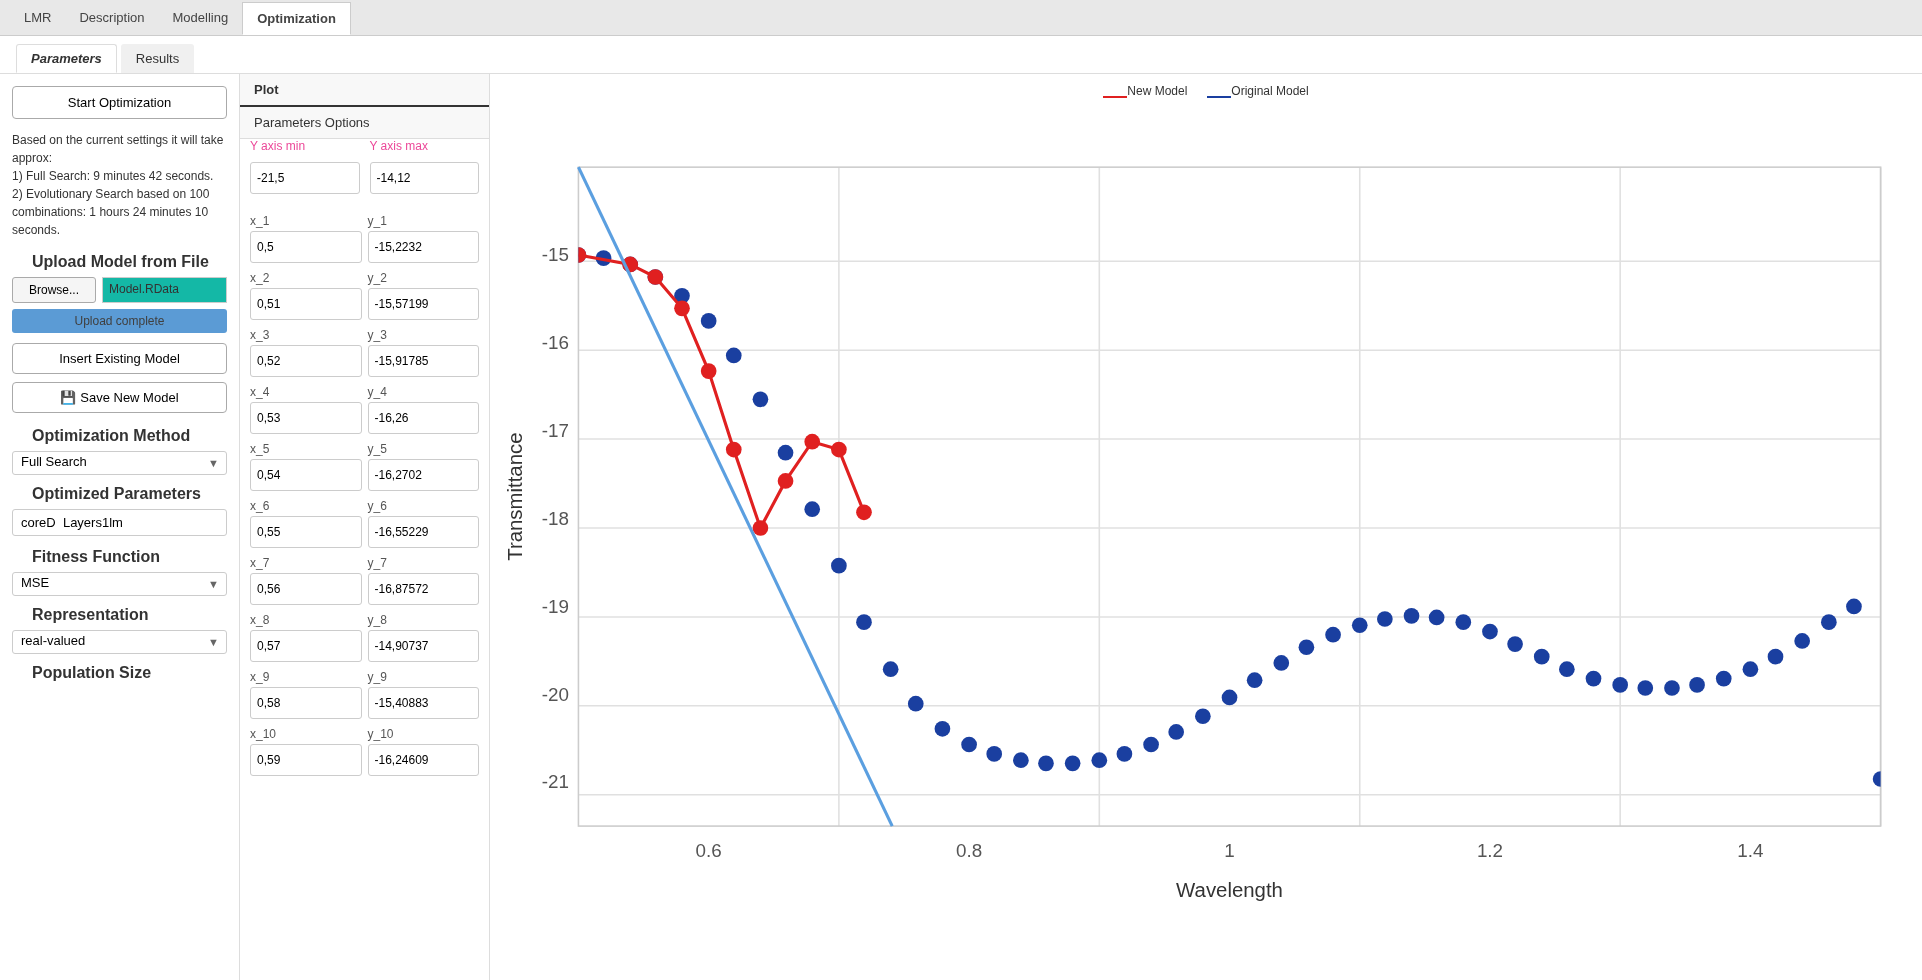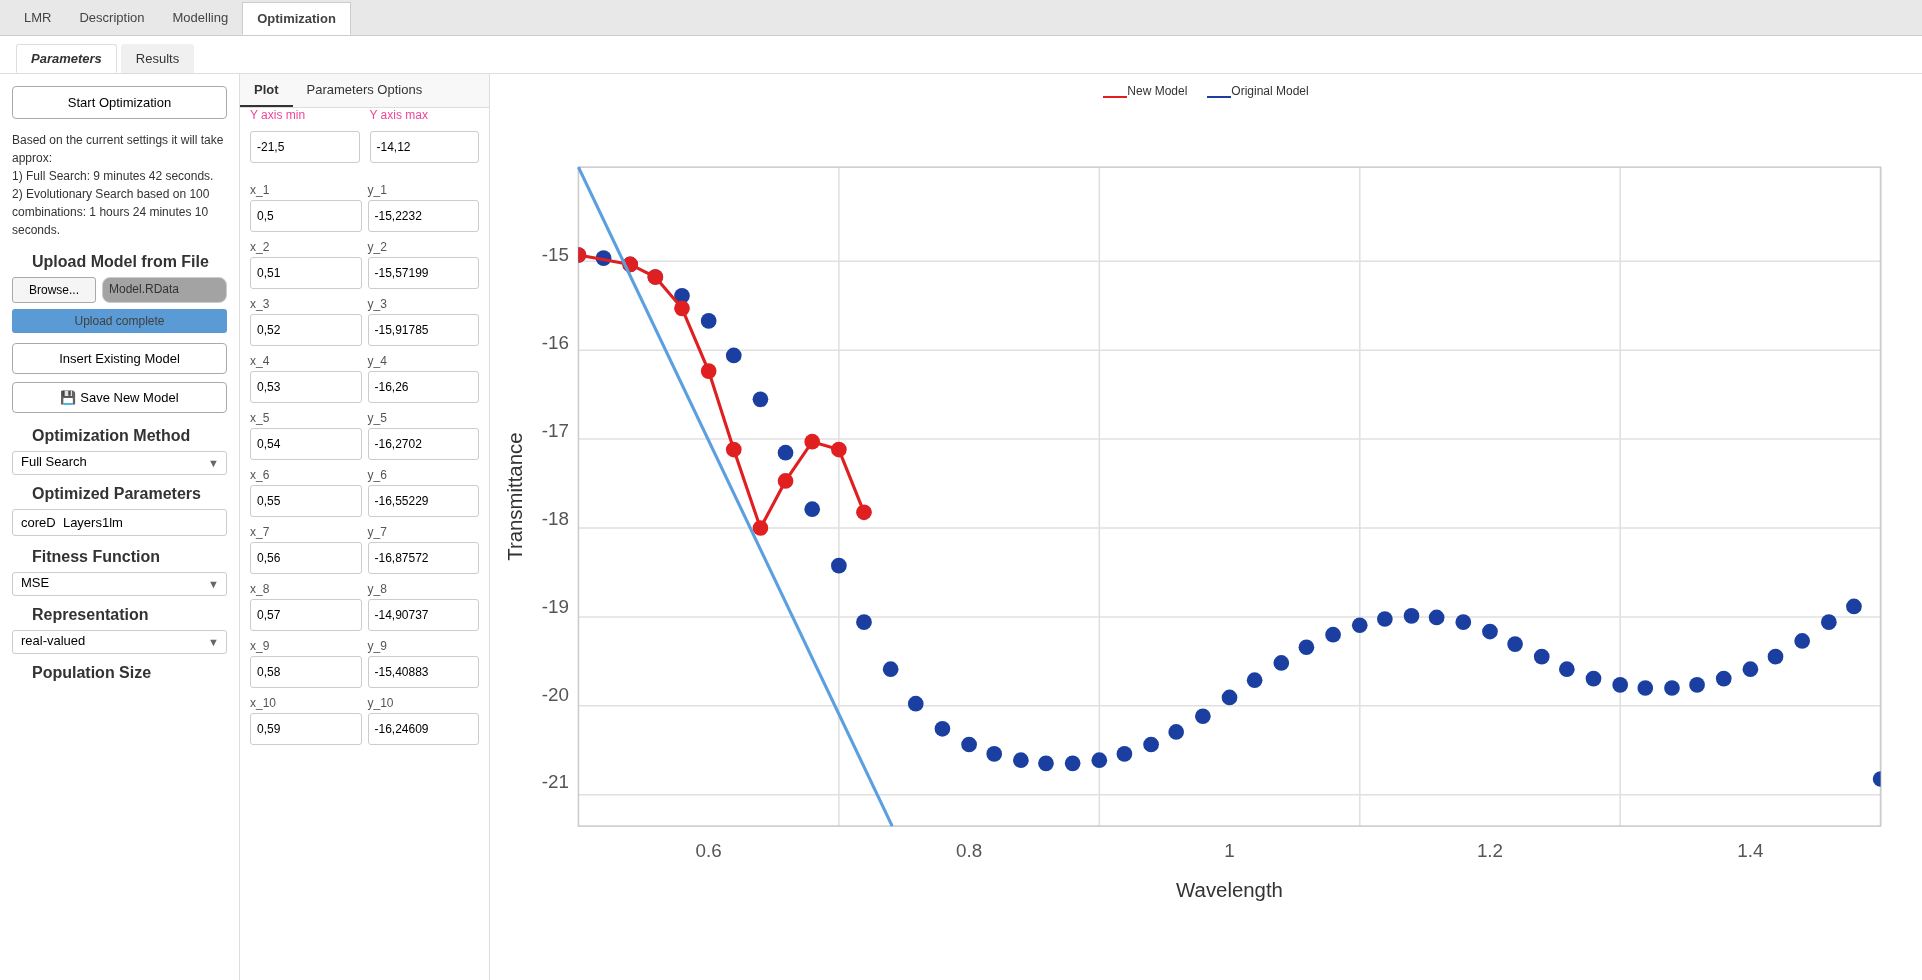--- a/index.html
+++ b/index.html
@@ -53,22 +53,22 @@
     }
     .section-label {
       font-size: 16px; font-weight: bold; margin-bottom: 6px; margin-top: 10px; margin-left: 20px;
     }
     .file-row { display: flex; gap: 6px; margin-bottom: 6px; }
     .btn-browse {
       padding: 5px 16px; border: 1px solid #aaa; border-radius: 3px;
       background: #f5f5f5; cursor: pointer; font-size: 12px;
     }
     .file-name-box {
-      flex: 1; padding: 4px 6px; border: 1px solid #ccc; border-radius: 8px;
-      background: #a3a3a3; font-size: 12px;
+      flex: 1; padding: 4px 6px; border: 1px solid #ccc; border-radius: 0;
+      background: #14b8a6; font-size: 12px;
     }
     .upload-complete {
       background: #5b9bd5; color: #404040; text-align: center;
       padding: 5px; border-radius: 3px; font-size: 12px; margin-bottom: 10px;
     }
     .btn-insert {
       display: block; width: 100%; padding: 7px 10px;
       background: #fff; border: 1px solid #aaa; border-radius: 4px;
       font-size: 13px; cursor: pointer; text-align: center; margin-bottom: 8px;
     }
@@ -93,21 +93,21 @@
       width: 100%; padding: 5px 8px; border: 1px solid #ccc;
       border-radius: 3px; font-size: 13px;
     }
 
     
     .middle-panel {
       width: 250px; background: #fff; border-right: 1px solid #ddd;
       overflow-y: auto; flex-shrink: 0;
     }
     .panel-tabs {
-      display: flex; border-bottom: 1px solid #ddd; background: #f8f8f8;
+      display: flex; border-bottom: 1px solid #ddd; background: #f8f8f8; flex-direction: column;
     }
     .panel-tab {
       padding: 8px 14px; cursor: pointer; font-size: 13px;
     }
     .panel-tab.active { font-weight: bold; border-bottom: 2px solid #333; }
     .data-grid { padding: 10px; }
     .grid-row-axis { display: flex; gap: 6px; margin-bottom: 8px; }
     .grid-label { font-size: 12px; color: #555; margin-bottom: 3px; }
     .grid-col { flex: 1; }
     .grid-input {

